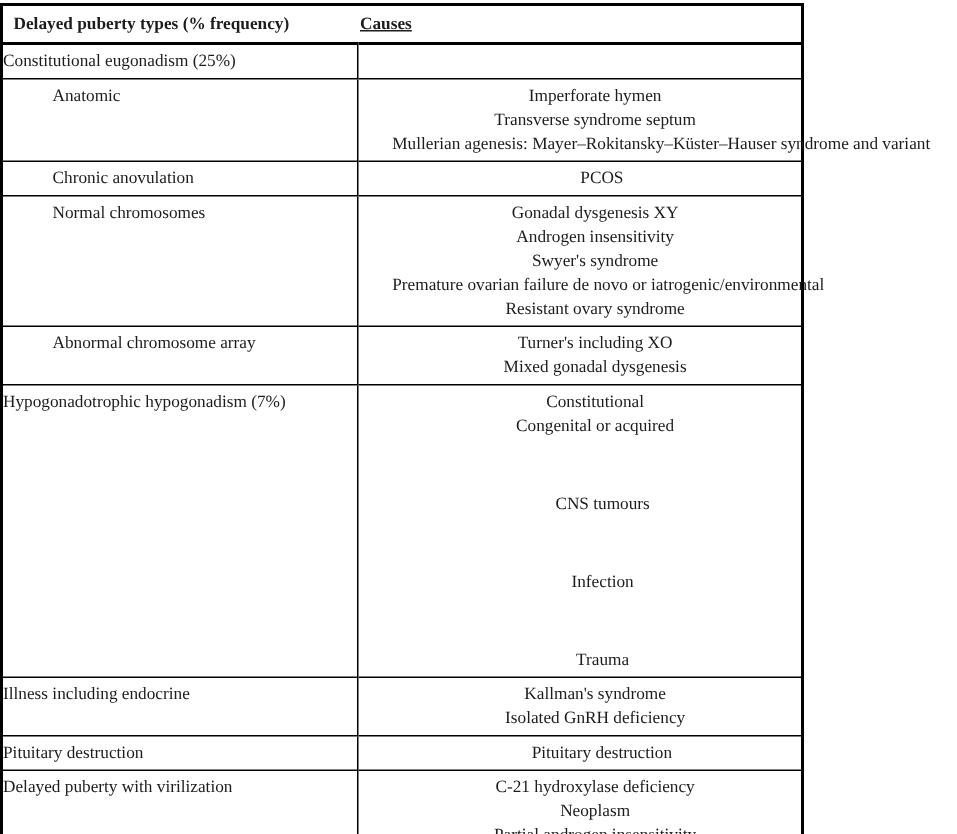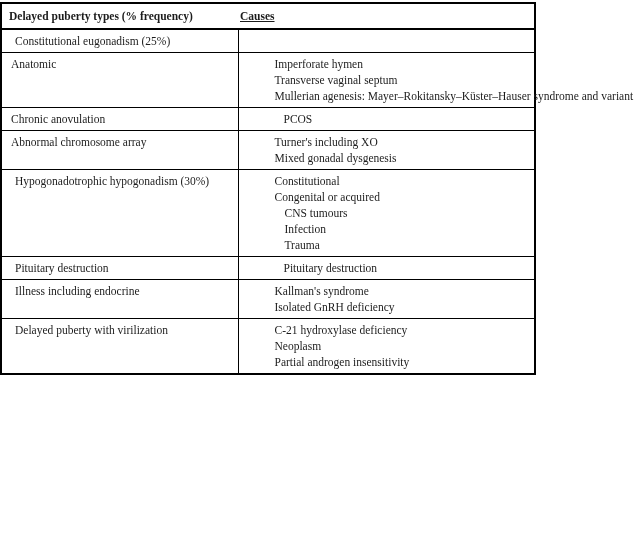--- a/index.html
+++ b/index.html
@@ -35,87 +35,97 @@
   }
   th.col-type { width: 227px; }
   th.col-causes { padding-left: 2px; text-decoration: underline; }
   tbody td {
     border-top: 1.5px solid #000000;
     padding-top: 3px;
     padding-bottom: 3px;
   }
   td.col-type {
     border-right: 1.5px solid #000000;
-    padding-left: 13px;
+    padding-left: 0;
     padding-right: 4px;
   }
-  td.col-type.indent { padding-left: 9px; }
-  td.col-causes { padding-left: 17px; padding-right: 2px; }
+  td.col-type.indent { padding-left: 33px; }
+  td.col-causes { padding-left: 4px; padding-right: 2px; text-align: center; }
   .cause { white-space: nowrap; }
   .cause.ind0 { padding-left: 8px; margin-left: 20px; }
   .cause.ind1 { padding-left: 19px; }
-  .cause.ind2 { padding-left: 29px; }
+  .cause.ind2 { padding-left: 29px; margin-top: 36px; }
 </style>
 </head>
 <body>
 
 <table class="puberty-table">
   <thead>
     <tr>
       <th class="col-type">Delayed puberty types (% frequency)</th>
       <th class="col-causes">Causes</th>
     </tr>
   </thead>
   <tbody>
       <tr>
         <td class="col-type">Constitutional eugonadism (25%)</td>
         <td class="col-causes"></td>
       </tr>
       <tr>
         <td class="col-type indent">Anatomic</td>
         <td class="col-causes">
           <div class="cause ind1">Imperforate hymen</div>
-          <div class="cause ind1">Transverse vaginal septum</div>
+          <div class="cause ind1">Transverse syndrome septum</div>
           <div class="cause ind1">Mullerian agenesis: Mayer–Rokitansky–Küster–Hauser syndrome and variant</div>
         </td>
       </tr>
       <tr>
         <td class="col-type indent">Chronic anovulation</td>
         <td class="col-causes">
           <div class="cause ind0">PCOS</div>
         </td>
       </tr>
       <tr>
+        <td class="col-type indent">Normal chromosomes</td>
+        <td class="col-causes">
+          <div class="cause ind1">Gonadal dysgenesis XY</div>
+          <div class="cause ind1">Androgen insensitivity</div>
+          <div class="cause ind1">Swyer's syndrome</div>
+          <div class="cause ind1">Premature ovarian failure de novo or iatrogenic/environmental</div>
+          <div class="cause ind1">Resistant ovary syndrome</div>
+        </td>
+      </tr>
+      <tr>
         <td class="col-type indent">Abnormal chromosome array</td>
         <td class="col-causes">
           <div class="cause ind1">Turner's including XO</div>
           <div class="cause ind1">Mixed gonadal dysgenesis</div>
         </td>
       </tr>
       <tr>
-        <td class="col-type">Hypogonadotrophic hypogonadism (30%)</td>
+        <td class="col-type">Hypogonadotrophic hypogonadism (7%)</td>
         <td class="col-causes">
           <div class="cause ind1">Constitutional</div>
           <div class="cause ind1">Congenital or acquired</div>
           <div class="cause ind2">CNS tumours</div>
           <div class="cause ind2">Infection</div>
           <div class="cause ind2">Trauma</div>
         </td>
       </tr>
       <tr>
-        <td class="col-type">Pituitary destruction</td>
-        <td class="col-causes">
-          <div class="cause ind0">Pituitary destruction</div>
-        </td>
-      </tr>
-      <tr>
         <td class="col-type">Illness including endocrine</td>
         <td class="col-causes">
           <div class="cause ind1">Kallman's syndrome</div>
           <div class="cause ind1">Isolated GnRH deficiency</div>
+        </td>
+      </tr>
+      <tr>
+        <td class="col-type">Pituitary destruction</td>
+        <td class="col-causes">
+          <div class="cause ind0">Pituitary destruction</div>
         </td>
       </tr>
       <tr>
         <td class="col-type">Delayed puberty with virilization</td>
         <td class="col-causes">
           <div class="cause ind1">C-21 hydroxylase deficiency</div>
           <div class="cause ind1">Neoplasm</div>
           <div class="cause ind1">Partial androgen insensitivity</div>
         </td>
       </tr>

